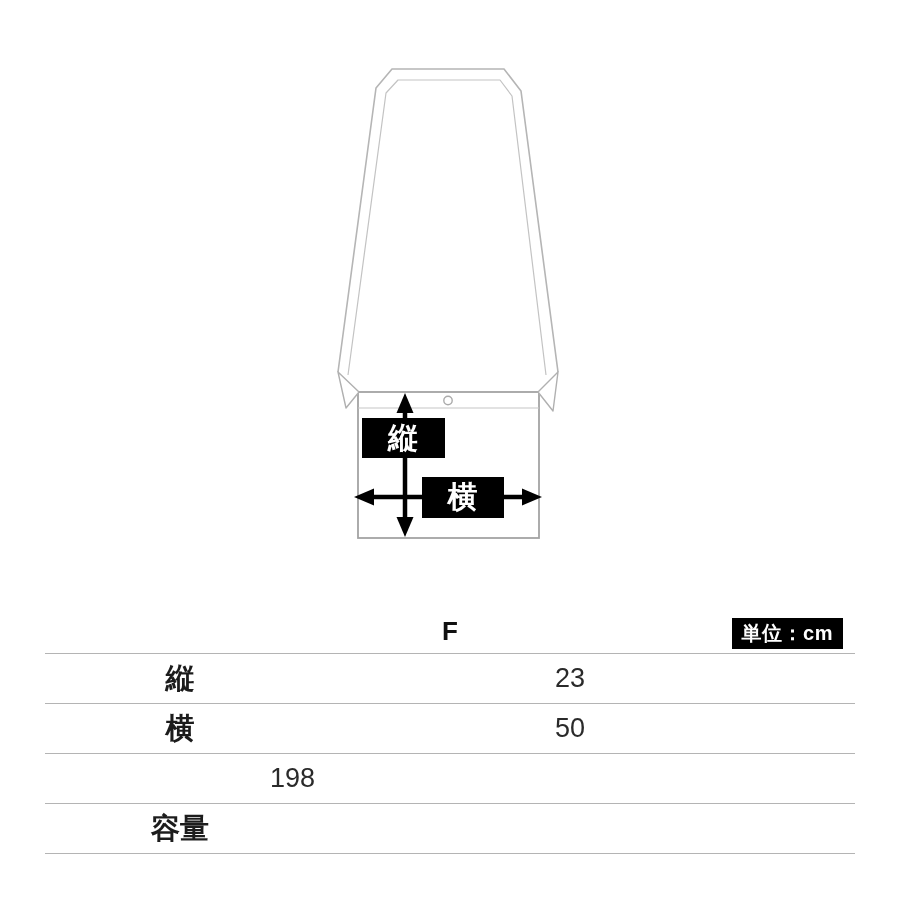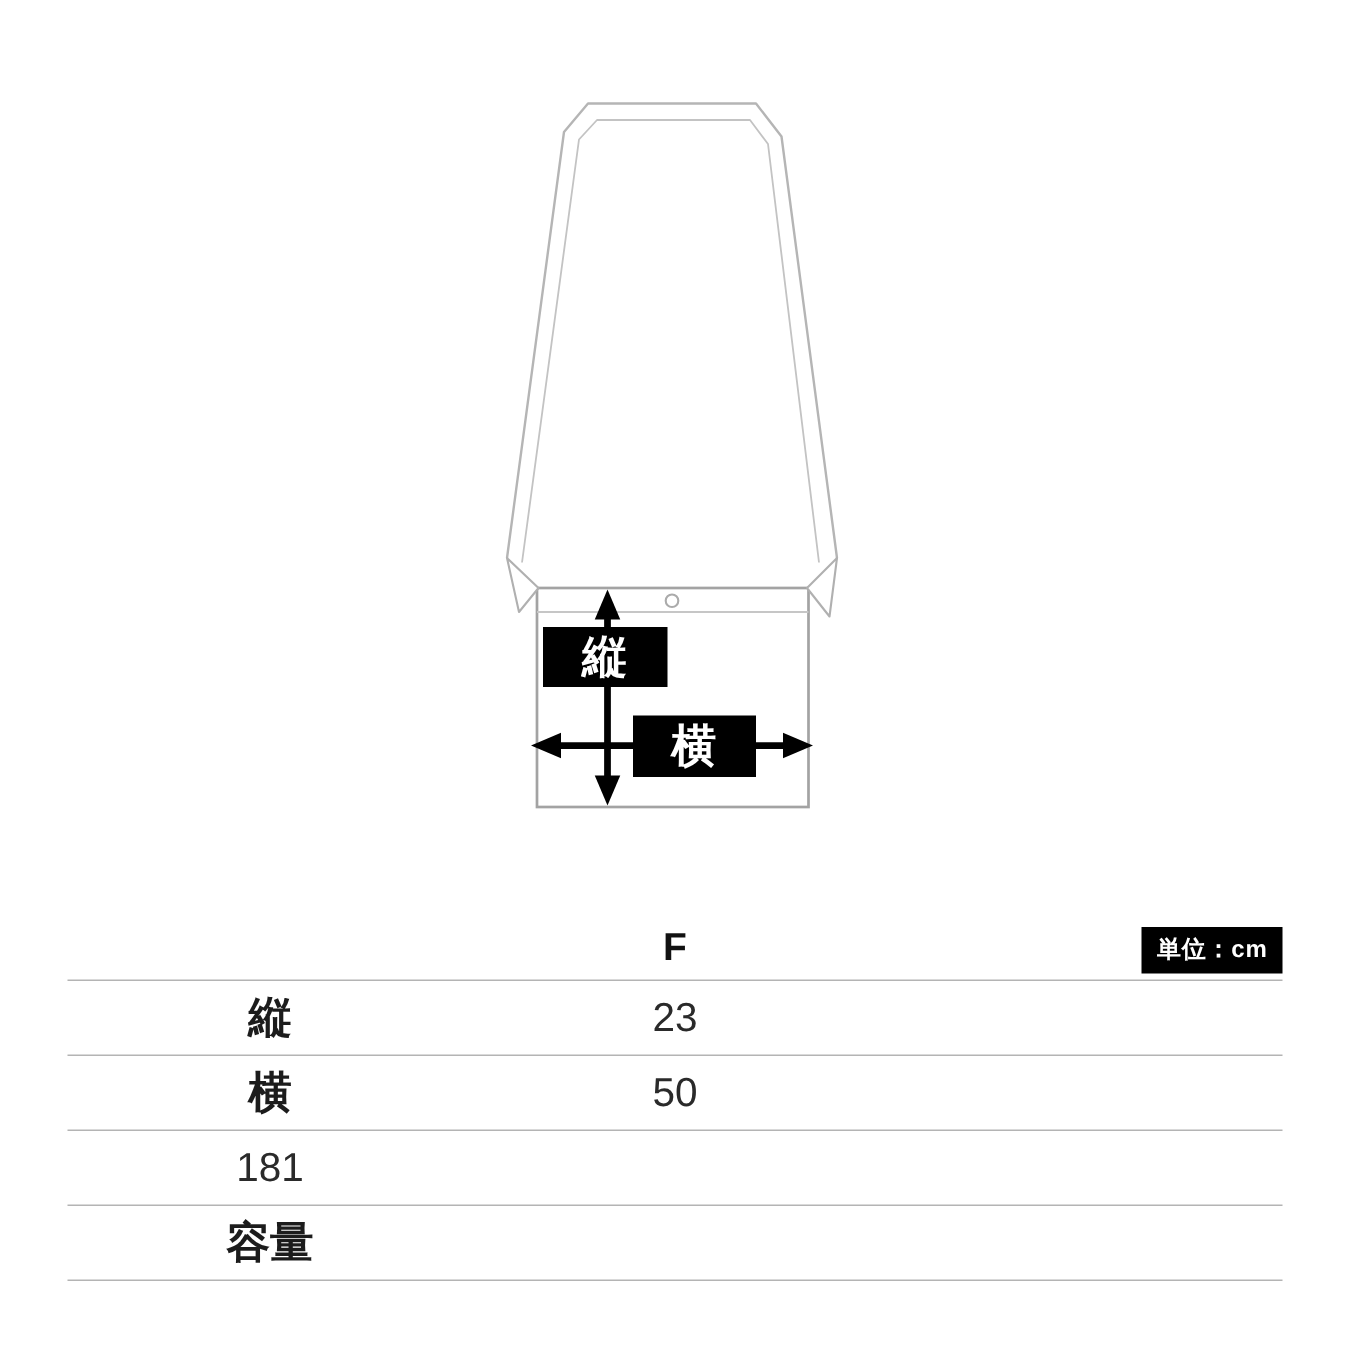--- a/index.html
+++ b/index.html
@@ -21,31 +21,31 @@
   .dim-label.h { left:422px; top:477px; width:82px; height:41px; font-size:30px; }
 
   
   .spec-table { position:absolute; left:45px; top:610px; width:810px; }
   .spec-header { position:relative; height:43px; display:grid; grid-template-columns:270px 270px 1fr; }
   .size-header {
     grid-column:2; text-align:center; font-weight:bold;
     font-size:26px; line-height:43px; color:#111111;
   }
   .unit-badge {
-    position:absolute; right:0; top:8px; height:31px; line-height:31px;
-    background:#000000; color:#ffffff; font-size:16px; font-weight:bold;
+    position:absolute; right:12px; top:8px; height:31px; line-height:31px;
+    background:#000000; color:#ffffff; font-size:20px; font-weight:bold;
     padding:0 10px; letter-spacing:0.5px;
   }
   .spec-rows { border-bottom:1px solid #b4b4b4; }
   .spec-row {
     display:grid; grid-template-columns:270px 270px 1fr; height:50px;
     border-top:1px solid #b4b4b4; align-items:center;
   }
   .cell-label { text-align:center; font-weight:bold; font-size:29px; color:#1c1c1c; }
-  .cell-value { text-align:center; font-weight:normal; font-size:27px; color:#2a2a2a; }
+  .cell-value { text-align:right; font-weight:normal; font-size:27px; color:#2a2a2a; }
 </style>
 </head>
 <body>
 
 <div class="stage">
 
   <div class="diagram">
     <svg class="bag-svg" width="900" height="575" viewBox="0 0 900 575">
 
       <g>
@@ -89,21 +89,21 @@
     <div class="spec-rows">
       <div class="spec-row">
         <div class="cell-label">縦</div>
         <div class="cell-value">23</div>
       </div>
       <div class="spec-row">
         <div class="cell-label">横</div>
         <div class="cell-value">50</div>
       </div>
       <div class="spec-row">
-        <div class="cell-value">181</div>
+        <div class="cell-value">198</div>
       </div>
       <div class="spec-row">
         <div class="cell-label">容量</div>
       </div>
     </div>
   </div>
 
 </div>
 
 </body></html>

